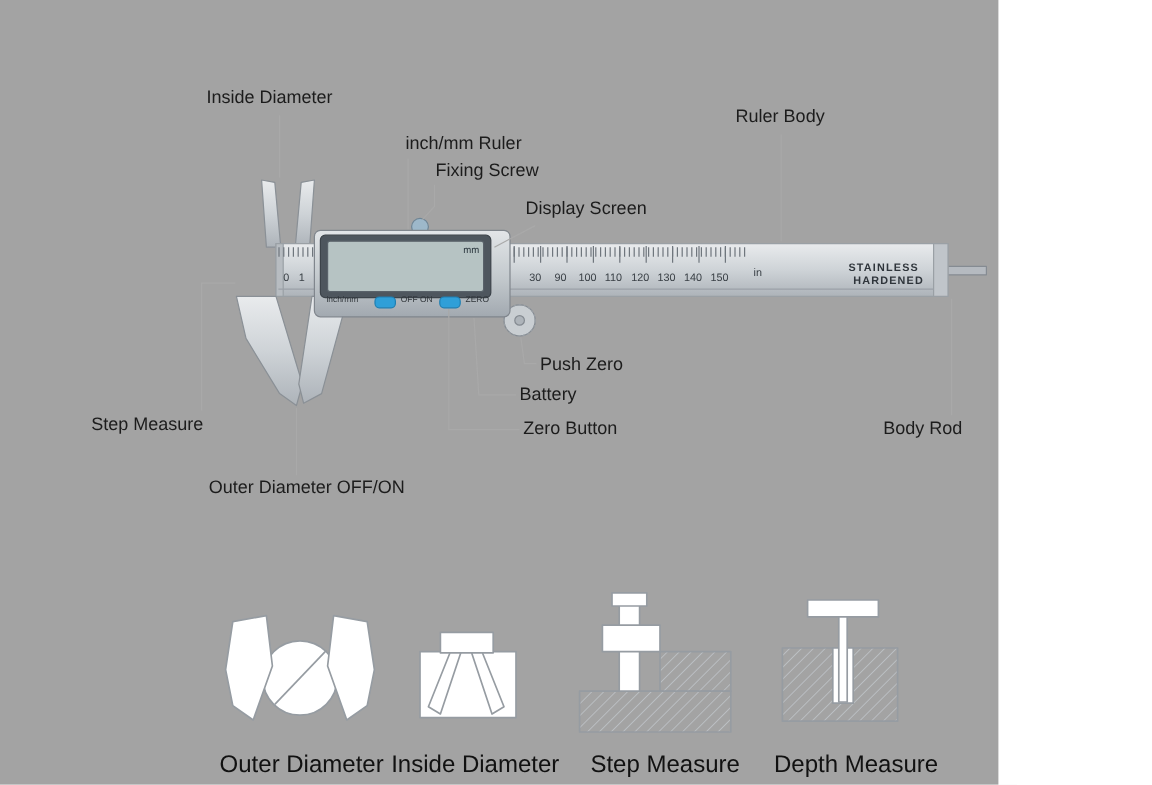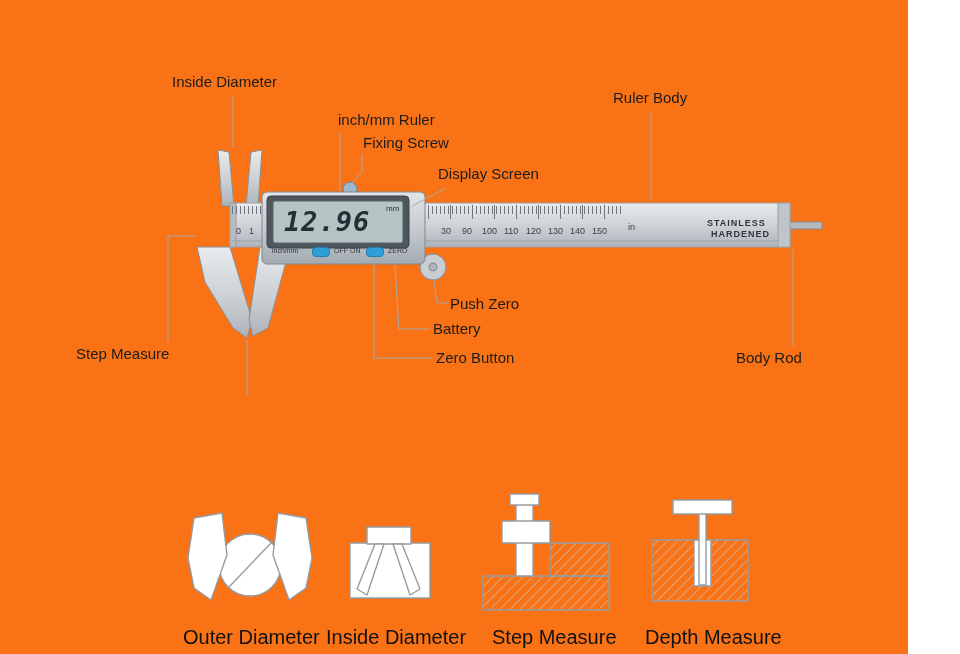--- a/index.html
+++ b/index.html
@@ -1,16 +1,16 @@
 <!DOCTYPE html>
 <html><head>
 <meta charset="utf-8">
 <style>
   html,body{margin:0;padding:0;background:#fff;}
-  .stage{position:relative;width:908px;height:654px;background:#f97316;overflow:hidden;
+  .stage{position:relative;width:832px;height:654px;background:#a3a3a3;overflow:hidden;
          font-family:"Liberation Sans", sans-serif;}
   .art{position:absolute;left:0;top:0;z-index:1;}
   .label{position:absolute;z-index:2;font-size:15px;color:#1c1c1c;white-space:nowrap;}
   .bottom-label{position:absolute;z-index:2;font-size:20px;color:#111;white-space:nowrap;}
   .tick-num{position:absolute;z-index:2;font-size:9px;color:#3a4046;white-space:nowrap;}
   .engrave{position:absolute;z-index:2;font-size:9px;font-weight:bold;color:#2f353b;
            letter-spacing:1px;white-space:nowrap;margin-left:43px;}
   .lcd-value{position:absolute;z-index:2;left:284px;top:206px;width:100px;
              font-family:"DejaVu Sans Mono", monospace;font-style:italic;font-weight:bold;
              font-size:27px;letter-spacing:1px;color:#252f36;}
@@ -134,37 +134,37 @@
 
   <span class="label" style="left:172px;top:73px">Inside Diameter</span>
   <span class="label" style="left:338px;top:111px">inch/mm Ruler</span>
   <span class="label" style="left:363px;top:134px">Fixing Screw</span>
   <span class="label" style="left:438px;top:165px">Display Screen</span>
   <span class="label" style="left:613px;top:89px">Ruler Body</span>
   <span class="label" style="left:450px;top:295px">Push Zero</span>
   <span class="label" style="left:433px;top:320px">Battery</span>
   <span class="label" style="left:436px;top:349px">Zero Button</span>
   <span class="label" style="left:76px;top:345px">Step Measure</span>
+  <span class="label" style="left:174px;top:398px">Outer Diameter OFF/ON</span>
   <span class="label" style="left:736px;top:349px">Body Rod</span>
 
   <span class="tick-num" style="left:236px;top:226px">0</span>
   <span class="tick-num" style="left:249px;top:226px">1</span>
   <span class="tick-num" style="left:441px;top:226px">30</span>
   <span class="tick-num" style="left:462px;top:226px">90</span>
   <span class="tick-num" style="left:482px;top:226px">100</span>
   <span class="tick-num" style="left:504px;top:226px">110</span>
   <span class="tick-num" style="left:526px;top:226px">120</span>
   <span class="tick-num" style="left:548px;top:226px">130</span>
   <span class="tick-num" style="left:570px;top:226px">140</span>
   <span class="tick-num" style="left:592px;top:226px">150</span>
   <span class="tick-num" style="left:628px;top:222px">in</span>
   <span class="engrave" style="left:664px;top:218px">STAINLESS</span>
   <span class="engrave" style="left:668px;top:229px">HARDENED</span>
 
-  <span class="lcd-value">12.96</span>
   <span class="lcd-unit">mm</span>
 
   <span class="btn-label" style="left:272px;top:247px">inch/mm</span>
   <div class="btn-oval" style="left:312px;top:247px"></div>
   <span class="btn-label" style="left:334px;top:247px">OFF ON</span>
   <div class="btn-oval" style="left:366px;top:247px"></div>
   <span class="btn-label" style="left:388px;top:247px">ZERO</span>
 
   <span class="bottom-label" style="left:183px;top:626px">Outer Diameter</span>
   <span class="bottom-label" style="left:326px;top:626px">Inside Diameter</span>

